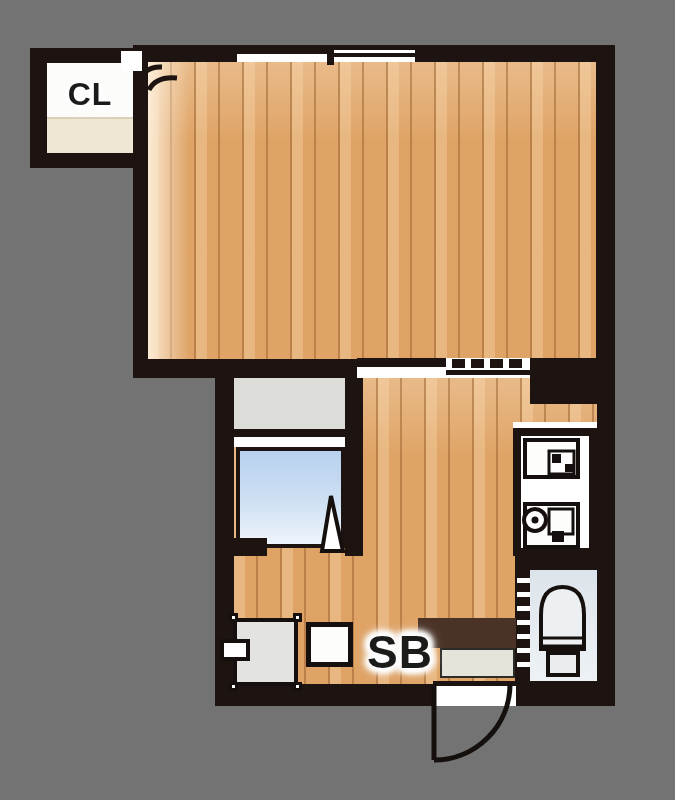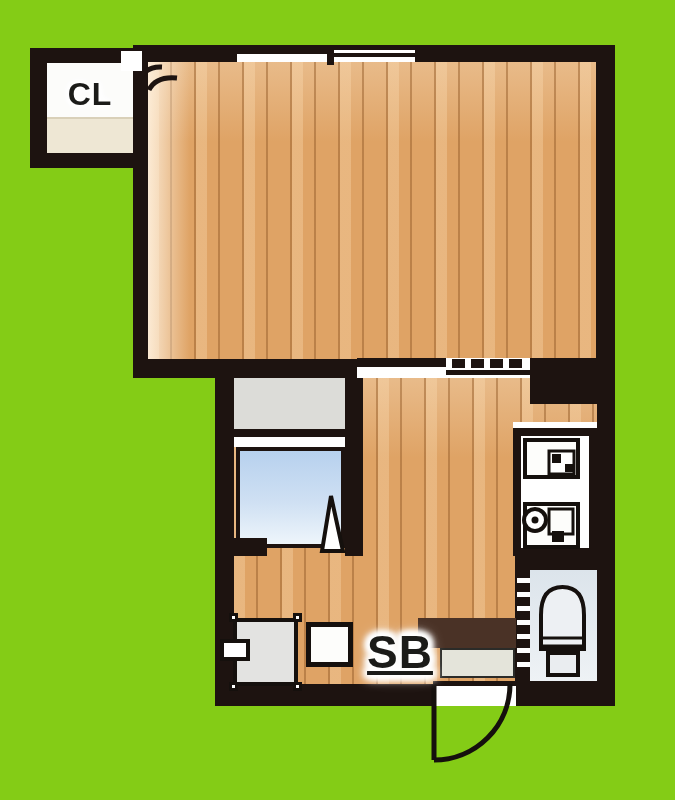--- a/index.html
+++ b/index.html
@@ -1,17 +1,17 @@
 <!DOCTYPE html>
 <html><head>
 <meta charset="utf-8">
 <style>
   html,body{margin:0;padding:0;background:#ffffff;}
   .canvas{
-    position:relative;width:675px;height:800px;background:#84cc16;overflow:hidden;
+    position:relative;width:675px;height:800px;background:#737373;overflow:hidden;
     font-family:"Liberation Sans",sans-serif;
   }
   .wall{position:absolute;background:#1d1310;}
   .white{position:absolute;background:#ffffff;}
   .wood{
     position:absolute;background-color:#dfa365;
     background-image:
       repeating-linear-gradient(90deg, rgba(0,0,0,0) 0 22px, rgba(151,95,44,.5) 22px 24px),
       repeating-linear-gradient(90deg, rgba(255,228,190,.30) 0 11px, rgba(0,0,0,0) 11px 48px),
       linear-gradient(180deg, rgba(255,242,222,.30), rgba(255,255,255,0) 80px);
@@ -38,21 +38,21 @@
   .genkan-step{position:absolute;background:#4a3226;}
   .genkan-floor{position:absolute;box-sizing:border-box;border:2px solid #2b2b28;background:#e4e4da;}
   .room-label{
     position:absolute;color:#1b1b19;font-weight:bold;text-align:center;letter-spacing:1px;
     text-shadow:0 0 4px #fff,0 0 8px #fff,0 0 12px #fff,0 0 16px #fff,
       2px 2px 7px #fff,-2px -2px 7px #fff,2px -2px 7px #fff,-2px 2px 7px #fff,
       0 3px 8px #fff,0 -3px 8px #fff,3px 0 8px #fff,-3px 0 8px #fff;
   }
   #label-cl{left:46px;top:72px;width:88px;height:44px;line-height:44px;font-size:32px;}
   #label-main{left:280px;top:184px;width:180px;height:46px;line-height:46px;font-size:42px;}
-  #label-sb{left:350px;top:626px;width:100px;height:52px;line-height:52px;font-size:46px;text-decoration:underline;}
+  #label-sb{left:350px;top:626px;width:100px;height:52px;line-height:52px;font-size:46px;}
   svg.overlay{position:absolute;left:0;top:0;pointer-events:none;}
 </style>
 </head>
 <body>
 
 <div class="canvas">
 
   <div class="wall" style="left:133px;top:45px;width:482px;height:333px;"></div>
   <div class="wall" style="left:215px;top:358px;width:400px;height:348px;"></div>
   <div class="wall" style="left:30px;top:48px;width:122px;height:120px;"></div>

